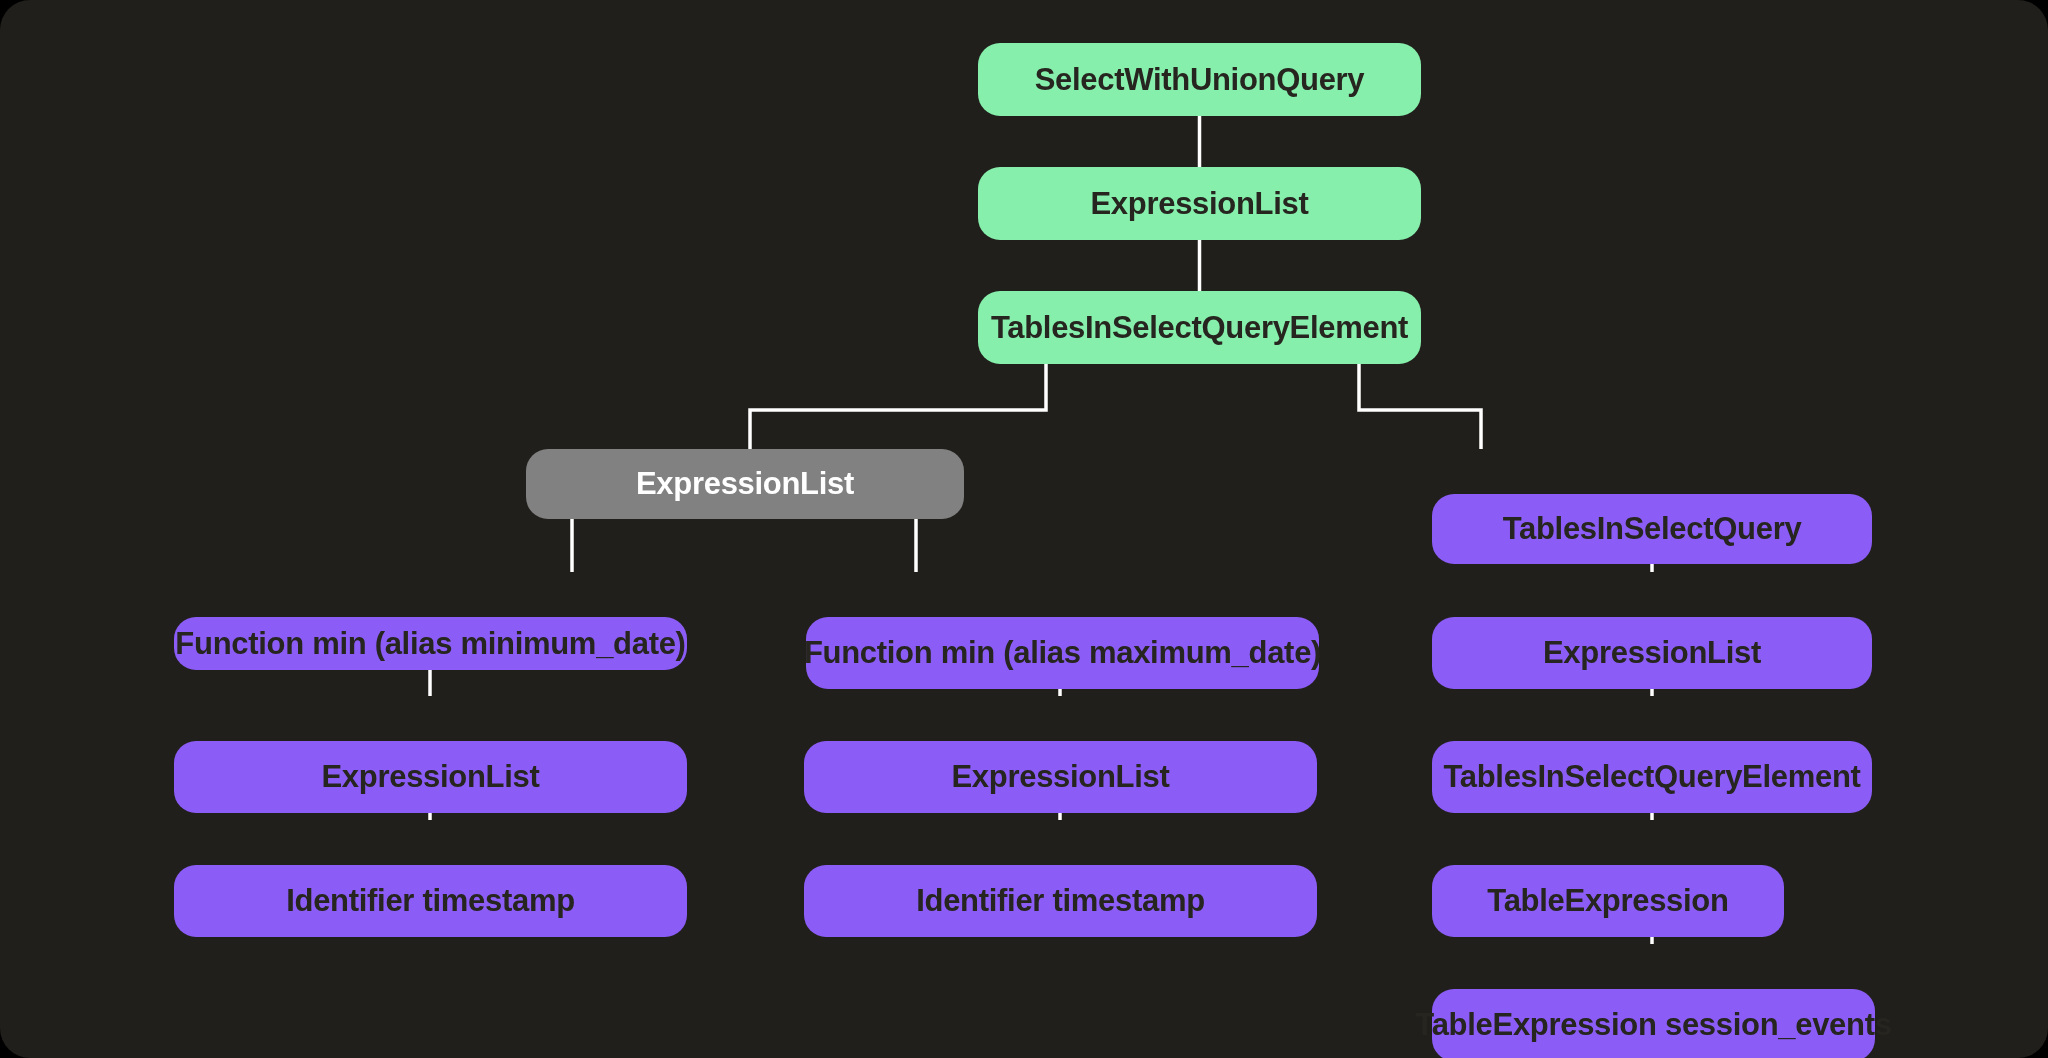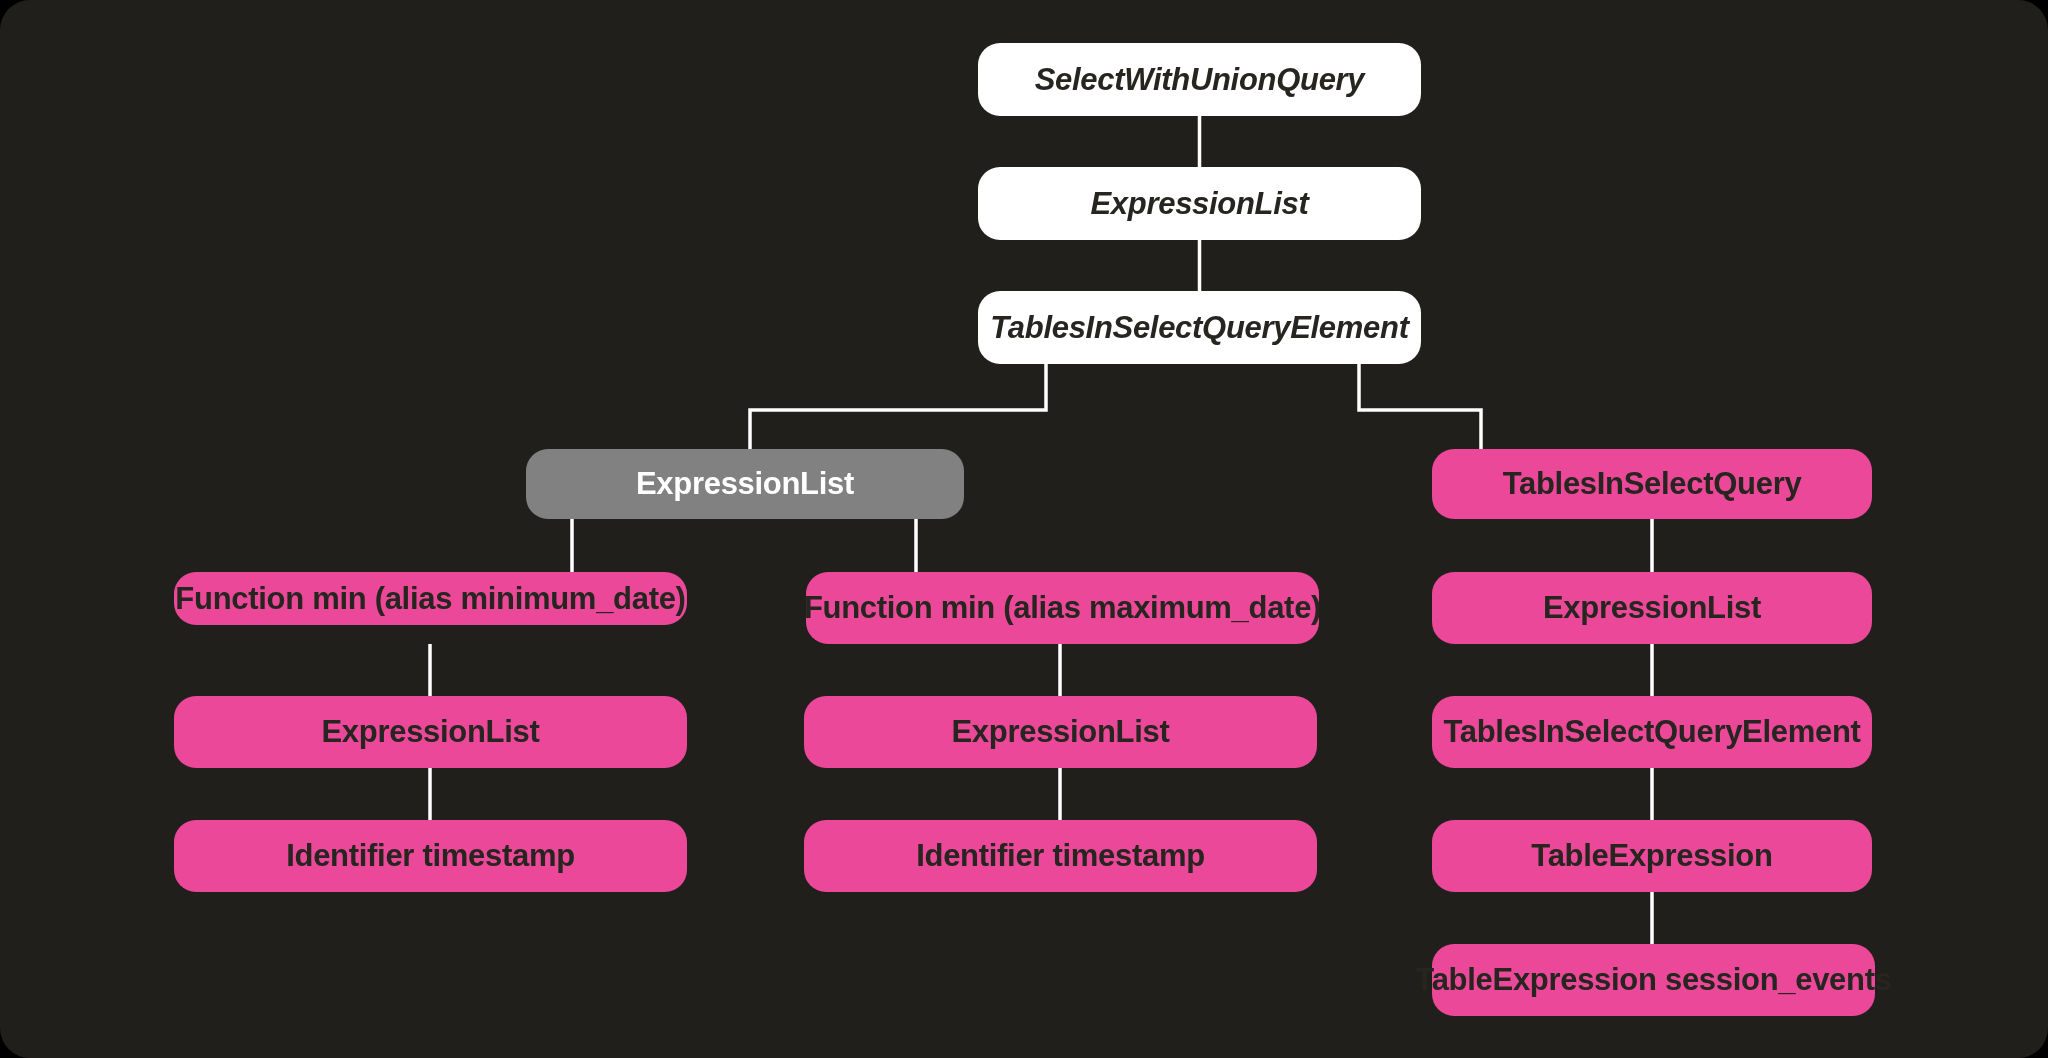--- a/index.html
+++ b/index.html
@@ -41,39 +41,39 @@
     justify-content: center;
     border-radius: 22px;
     font-size: 31px;
     font-weight: 700;
     letter-spacing: -0.3px;
     color: #26251f;
     white-space: nowrap;
     padding: 0 20px;
     cursor: pointer;
   }
-  .variant-yellow { background: #ffffff; font-style: italic; }
-  .variant-light  { background: #ec4899; }
+  .variant-yellow { background: #86efac; }
+  .variant-light  { background: #8b5cf6; margin-top: 45px; }
   .variant-gray   { background: #818181; color: #ffffff; }
 
   
   .n0  { left: 978px;  top: 43px;  width: 443px; height: 73px; }
   .n1  { left: 978px;  top: 167px; width: 443px; height: 73px; }
   .n2  { left: 978px;  top: 291px; width: 443px; height: 73px; }
   .n3  { left: 526px;  top: 449px; width: 438px; height: 70px; }
   .n4  { left: 1432px; top: 449px; width: 440px; height: 70px; }
   .n5  { left: 174px;  top: 572px; width: 513px; height: 53px; }
   .n6  { left: 806px;  top: 572px; width: 513px; height: 72px; }
   .n7  { left: 1432px; top: 572px; width: 440px; height: 72px; }
   .n8  { left: 174px;  top: 696px; width: 513px; height: 72px; }
   .n9  { left: 804px;  top: 696px; width: 513px; height: 72px; }
   .n10 { left: 1432px; top: 696px; width: 440px; height: 72px; }
   .n11 { left: 174px;  top: 820px; width: 513px; height: 72px; }
   .n12 { left: 804px;  top: 820px; width: 513px; height: 72px; }
-  .n13 { left: 1432px; top: 820px; width: 440px; height: 72px; }
+  .n13 { left: 1432px; top: 820px; width: 352px; height: 72px; }
   .n14 { left: 1432px; top: 944px; width: 443px; height: 72px; }
 </style>
 </head>
 <body>
 
 <div class="canvas">
 
   <svg class="edges-layer" viewBox="0 0 2048 1058" xmlns="http://www.w3.org/2000/svg">
     <path d="M1199.5 116 L1199.5 167"></path>
     <path d="M1199.5 240 L1199.5 291"></path>

